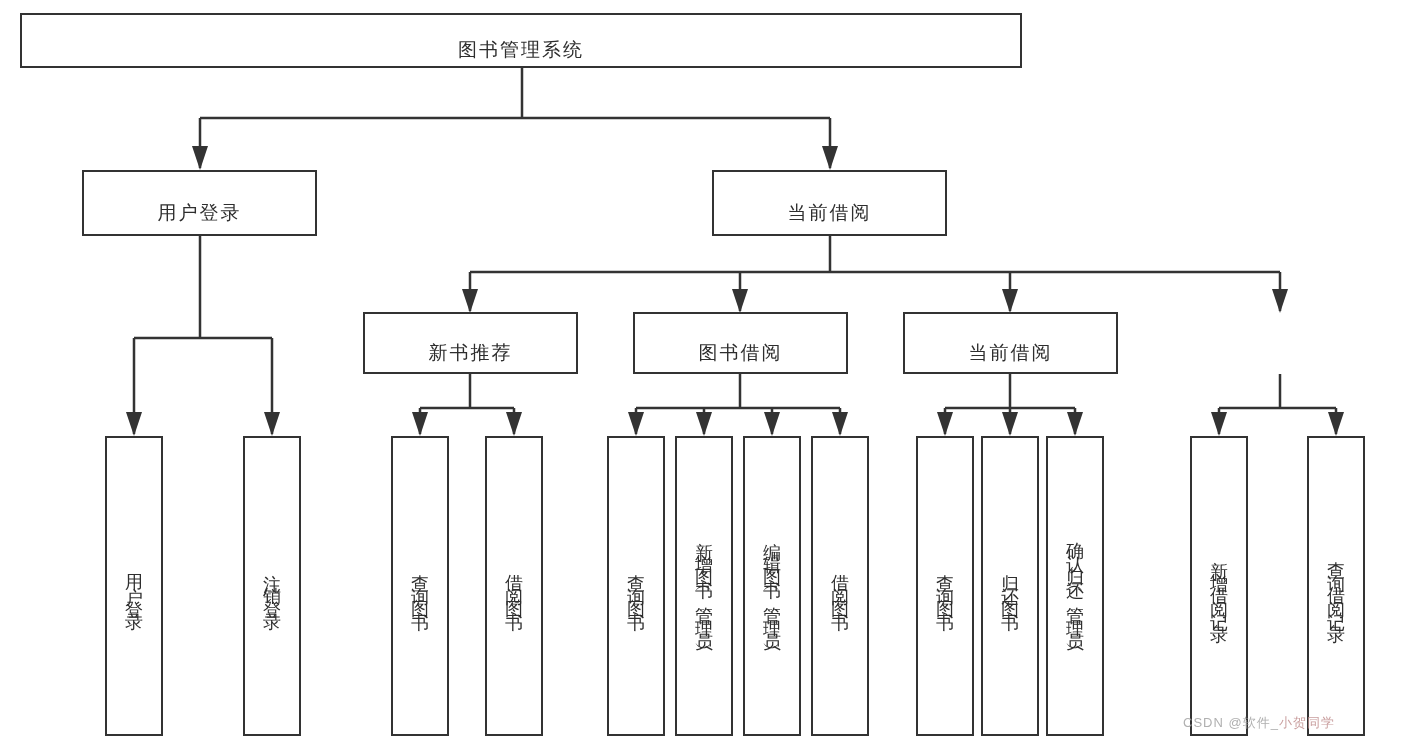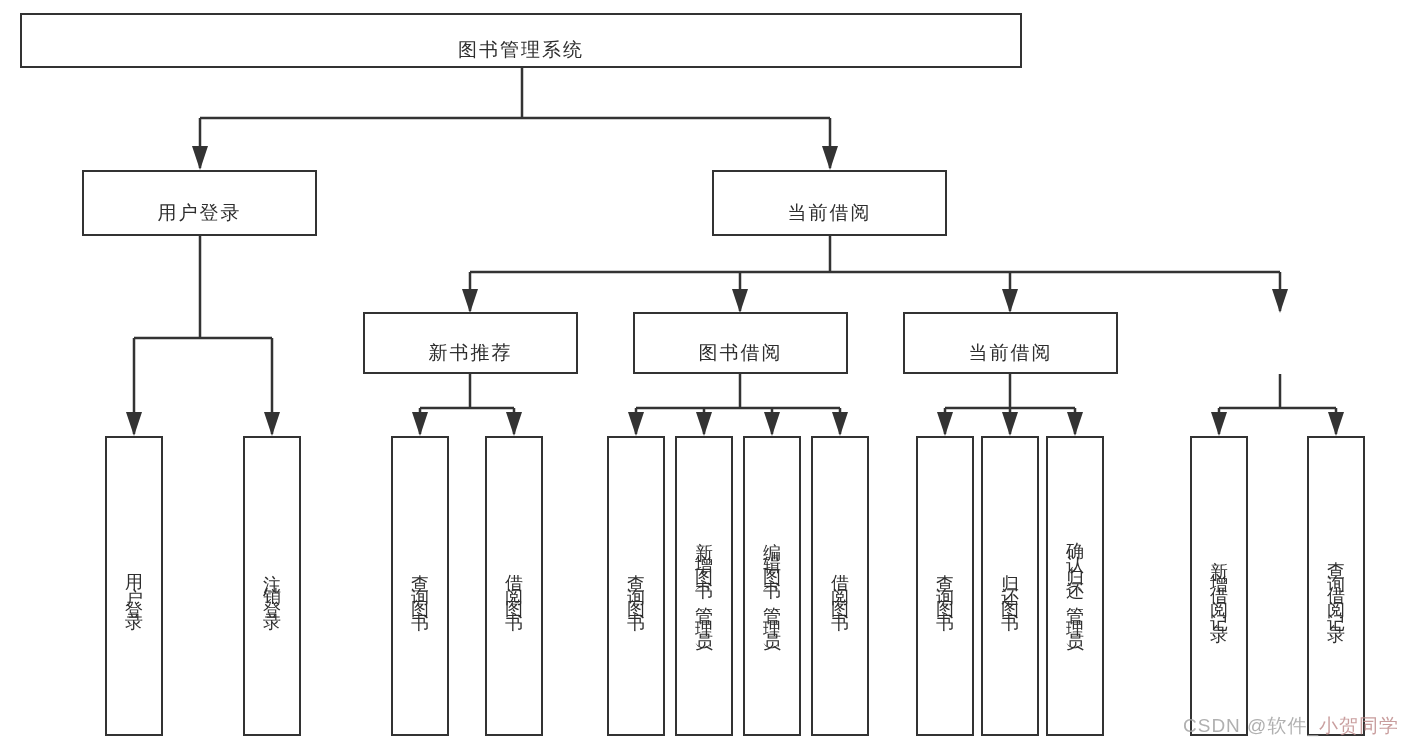--- a/index.html
+++ b/index.html
@@ -46,21 +46,21 @@
   .n-l3a{left:363px;} .n-l3b{left:633px;} .n-l3c{left:903px;} .n-l3d{left:1173px;}
   .leaf        {top:436px; height:300px; width:58px;}
   .lf1 {left:105px;} .lf2 {left:243px;}
   .lf3 {left:391px;} .lf4 {left:485px;}
   .lf5 {left:607px;} .lf6 {left:675px;} .lf7 {left:743px;} .lf8 {left:811px;}
   .lf9 {left:916px;} .lf10{left:981px;} .lf11{left:1046px;}
   .lf12{left:1190px;} .lf13{left:1307px;}
   #watermark{
     position:absolute;
     left:1183px; top:716px;
-    font-size:19px;
+    font-size:13px;
     letter-spacing:1px;
     white-space:nowrap;
     z-index:3;
     opacity:.85;
     line-height:1;
   }
   #watermark .wm-gray{color:#a3a3a3;}
   #watermark .wm-red{color:#c08e8e;}
 </style>
 </head>

